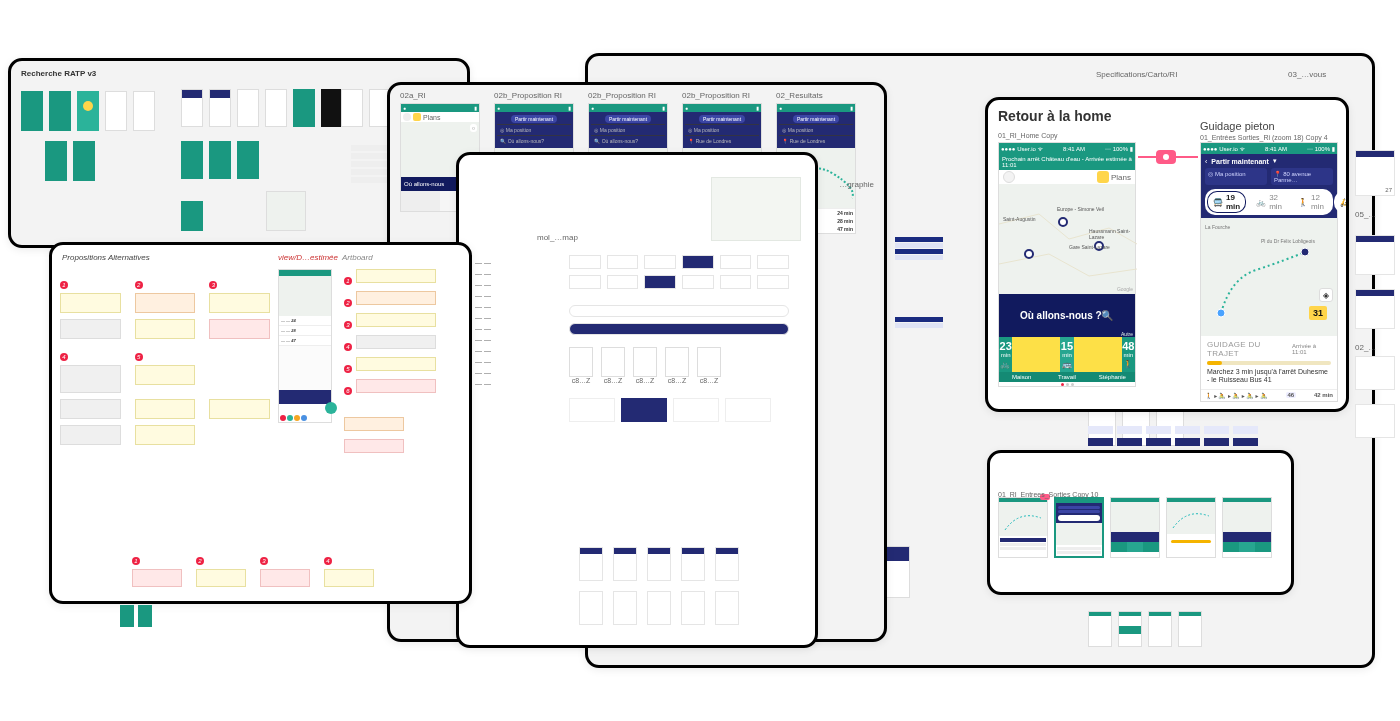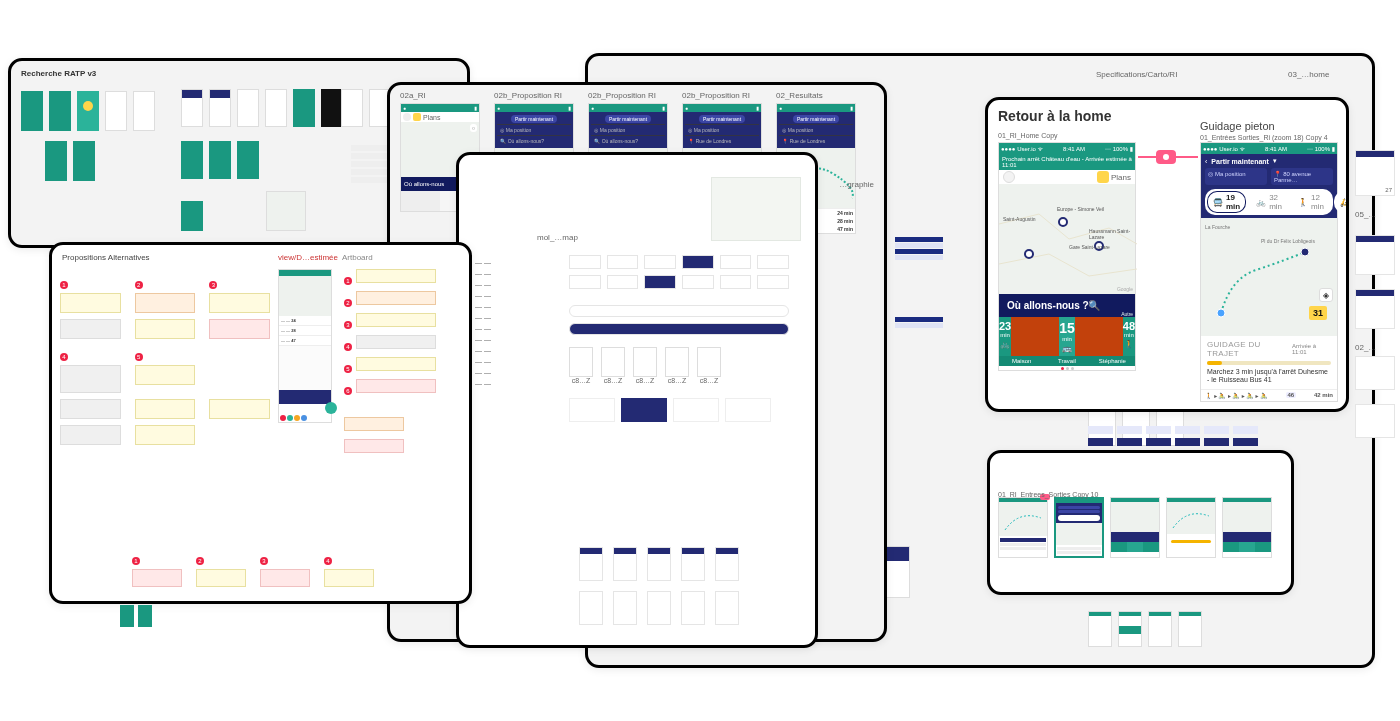--- a/index.html
+++ b/index.html
@@ -58,21 +58,21 @@
   .mock-col { position:absolute; }
   .small-rect { background:#1a2b80; height:5px; margin:1px;}
   .small-rect.lt { background:#dfe3f5;}
 </style>
 </head>
 <body>
 
 <div class="frame bg-artboard" style="left:585px; top:53px; width:790px; height:615px;">
   <div class="artboard-label" style="left:508px; top:14px;">Specifications/Carto/RI</div>
   <div class="artboard-label" style="left:405px; top:40px;">Recherche Itinéraire</div>
-  <div class="artboard-label" style="left:700px; top:14px;">03_…home</div>
+  <div class="artboard-label" style="left:700px; top:14px;">03_…vous</div>
 
   <div class="mock-col" style="left:306px; top:180px;">
     <div style="width:50px;">
       <div class="small-rect"></div>
         <div class="small-rect lt"></div>
       <div class="small-rect"></div>
         <div class="small-rect lt"></div>
     </div>
   </div>
   <div class="mock-col" style="left:306px; top:260px;">
@@ -386,21 +386,21 @@
         <div style="height:6px;background:#232a73;"></div>
       </div>
     <div style="height:34px;border:1px solid #e5e5e5;background:#fff;"></div>
     <div style="height:34px;border:1px solid #e5e5e5;background:#fff;"></div>
     <div style="height:34px;border:1px solid #e5e5e5;background:#fff;"></div>
     <div style="height:34px;border:1px solid #e5e5e5;background:#fff;"></div>
     <div style="height:34px;border:1px solid #e5e5e5;background:#fff;"></div>
   </div>
 </div>
 
-<div class="frame" style="left:49px; top:242px; width:423px; height:362px;">
+<div class="frame" style="left:49px; top:242px; width:423px; height:362px;font-style:italic;">
   <div class="tiny8" style="position:absolute; left:10px; top:8px;">Propositions Alternatives</div>
   <div class="tiny8" style="position:absolute; left:226px; top:8px; color:#c33;">view/D…estimée</div>
   <div class="tiny8" style="position:absolute; left:290px; top:8px; color:#888;">Artboard</div>
 
   <div style="position:absolute; left:8px; top:28px; width:210px;">
     <div style="display:flex; gap:14px; margin-bottom:6px;">
       <div style="flex:1;"><span class="dot">1</span><div class="note" style="margin-top:2px;height:20px;"></div></div>
       <div style="flex:1;"><span class="dot">2</span><div class="note note-orange" style="margin-top:2px;height:20px;"></div></div>
       <div style="flex:1;"><span class="dot">3</span><div class="note" style="margin-top:2px;height:20px;"></div></div>
     </div>
@@ -521,32 +521,32 @@
         <circle cx="64" cy="38" r="4" fill="#fff" stroke="#232a73" stroke-width="2"></circle>
         <circle cx="30" cy="70" r="4" fill="#fff" stroke="#232a73" stroke-width="2"></circle>
         <circle cx="100" cy="62" r="4" fill="#fff" stroke="#232a73" stroke-width="2"></circle>
       </svg>
       <div style="position:absolute;left:58px;top:22px;font-size:5px;color:#555;">Europe - Simone Veil</div>
       <div style="position:absolute;left:70px;top:60px;font-size:5px;color:#555;">Gare Saint-Lazare</div>
       <div style="position:absolute;left:4px;top:32px;font-size:5px;color:#555;">Saint-Augustin</div>
       <div style="position:absolute;left:90px;top:44px;font-size:5px;color:#555;">Haussmann Saint-Lazare</div>
       <div style="position:absolute;right:2px;bottom:2px;font-size:5px;color:#aaa;">Google</div>
     </div>
-    <div style="background:#111a5e;color:#fff;display:flex;align-items:center;justify-content:flex-start;padding:6px 8px;font-size:10px;font-weight:600;">
+    <div style="background:#111a5e;color:#fff;display:flex;align-items:center;justify-content:center;padding:16px 8px;font-size:10px;font-weight:600;">
       <span>Où allons-nous ?</span>
       <span>🔍</span>
     </div>
-    <div style="display:flex;background:#c2410c;gap:48px;">
+    <div style="display:flex;background:#fde047;gap:48px;">
       <div class="fav-tile" style="background:#1a9880;">
         <div style="font-size:11px;font-weight:700;"><span>23</span></div>
         <div style="font-size:6px;">min</div>
         <div style="font-size:8px;margin-top:2px;">🚲</div>
       </div>
       <div class="fav-tile" style="background:#27a690;">
-        <div style="font-size:14px;font-weight:700;"><span>15</span></div>
+        <div style="font-size:11px;font-weight:700;"><span>15</span></div>
         <div style="font-size:6px;">min</div>
         <div style="font-size:8px;margin-top:2px;">🚌</div>
       </div>
       <div class="fav-tile" style="background:#1a9880; position:relative;">
         <div style="position:absolute;top:-6px;right:2px;font-size:5px;color:#dfeee9;">Autre</div>
         <div style="font-size:11px;font-weight:700;"><span>48</span></div>
         <div style="font-size:6px;">min</div>
         <div style="font-size:8px;margin-top:2px;">🚶</div>
       </div>
     </div>

